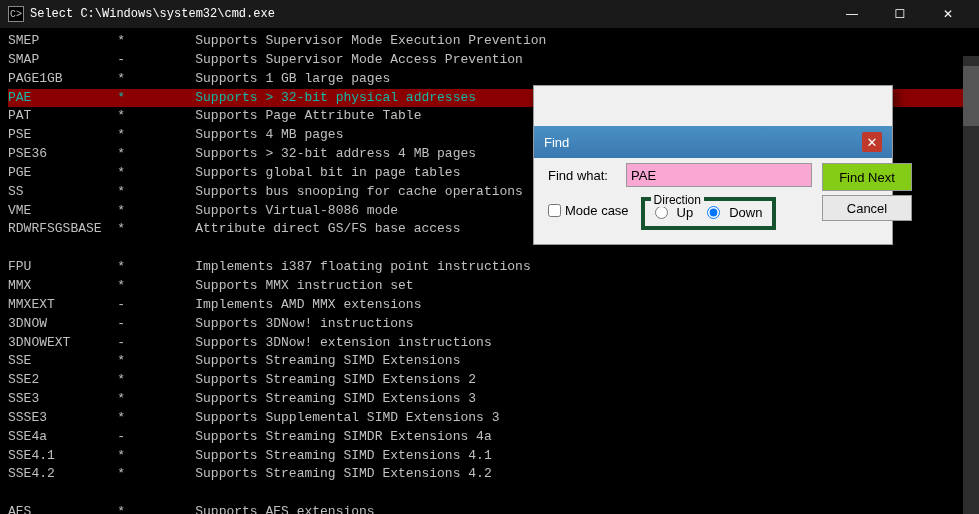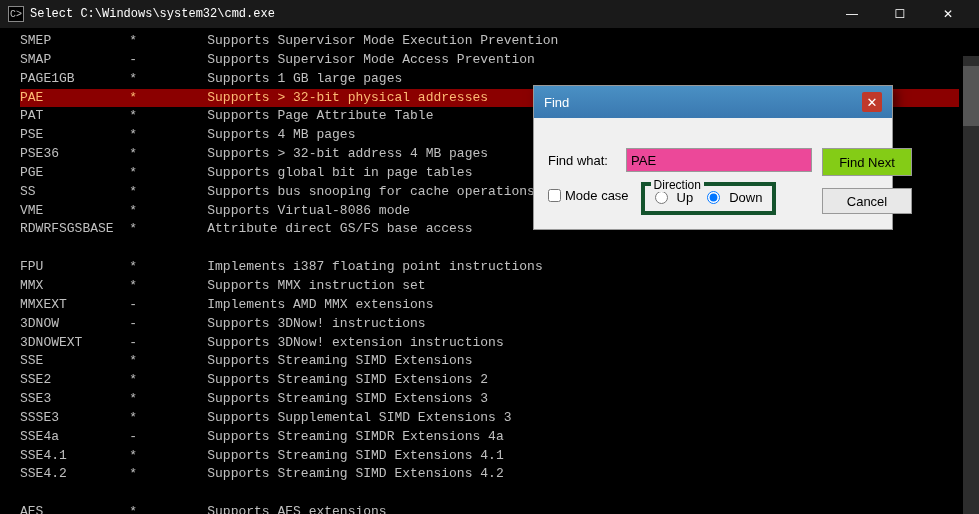--- a/index.html
+++ b/index.html
@@ -65,38 +65,38 @@
       color: #fff;
       font-size: 12px;
       cursor: pointer;
       display: flex;
       align-items: center;
       justify-content: center;
     }
 
     .cmd-content {
       flex: 1;
-      padding: 4px 20px;
+      padding: 4px 8px;
       font-size: 13px;
       line-height: 1.4;
       color: #c0c0c0;
       overflow: hidden;
       position: relative;
     }
 
     .cmd-line {
       white-space: pre;
       font-family: 'Courier New', monospace;
       font-size: 13px;
       line-height: 1.45;
     }
 
     .highlight-row {
       background: #8b0000;
-      color: #fdba74;
+      color: #14b8a6;
       display: inline-block;
       width: 100%;
     }
 
     
     .find-dialog {
       position: absolute;
       top: 85px;
       left: 533px;
       width: 360px;
@@ -111,38 +111,39 @@
 
     .find-title-bar {
       background: linear-gradient(to bottom, #4a90c4, #3a78b0);
       color: #fff;
       padding: 6px 10px;
       display: flex;
       align-items: center;
       justify-content: space-between;
       font-size: 13px;
       font-weight: normal;
+      margin-top: 40px;
     }
 
     .find-close-btn {
       width: 20px;
       height: 20px;
       background: #c0392b;
       border: none;
       color: #fff;
       font-size: 13px;
       cursor: pointer;
       display: flex;
       align-items: center;
       justify-content: center;
       border-radius: 2px;
     }
 
     .find-body {
-      padding: 30px 14px 14px 14px;
+      padding: 5px 14px 14px 14px;
     }
 
     .find-row {
       display: flex;
       align-items: center;
       margin-bottom: 10px;
       gap: 8px;
     }
 
     .find-label {
@@ -151,42 +152,42 @@
       min-width: 70px;
     }
 
     .find-input {
       flex: 1;
       height: 24px;
       border: 1px solid #999;
       padding: 2px 4px;
       font-size: 13px;
       font-family: 'Segoe UI', Arial, sans-serif;
-      background: #ec4899;
+      background: #f9a8d4;
     }
 
     .find-next-btn {
       width: 90px;
       height: 28px;
       background: #84cc16;
       border: 1px solid #999;
       font-size: 13px;
       cursor: pointer;
       font-family: 'Segoe UI', Arial, sans-serif;
     }
 
     .find-cancel-btn {
       width: 90px;
       height: 26px;
       background: #e8e8e8;
       border: 1px solid #999;
       font-size: 13px;
       cursor: pointer;
       font-family: 'Segoe UI', Arial, sans-serif;
-      margin-top: 8px;
+      margin-top: 0;
     }
 
     .find-options-row {
       display: flex;
       align-items: flex-start;
       gap: 12px;
     }
 
     .direction-group {
       border: 4px solid #14532d;

